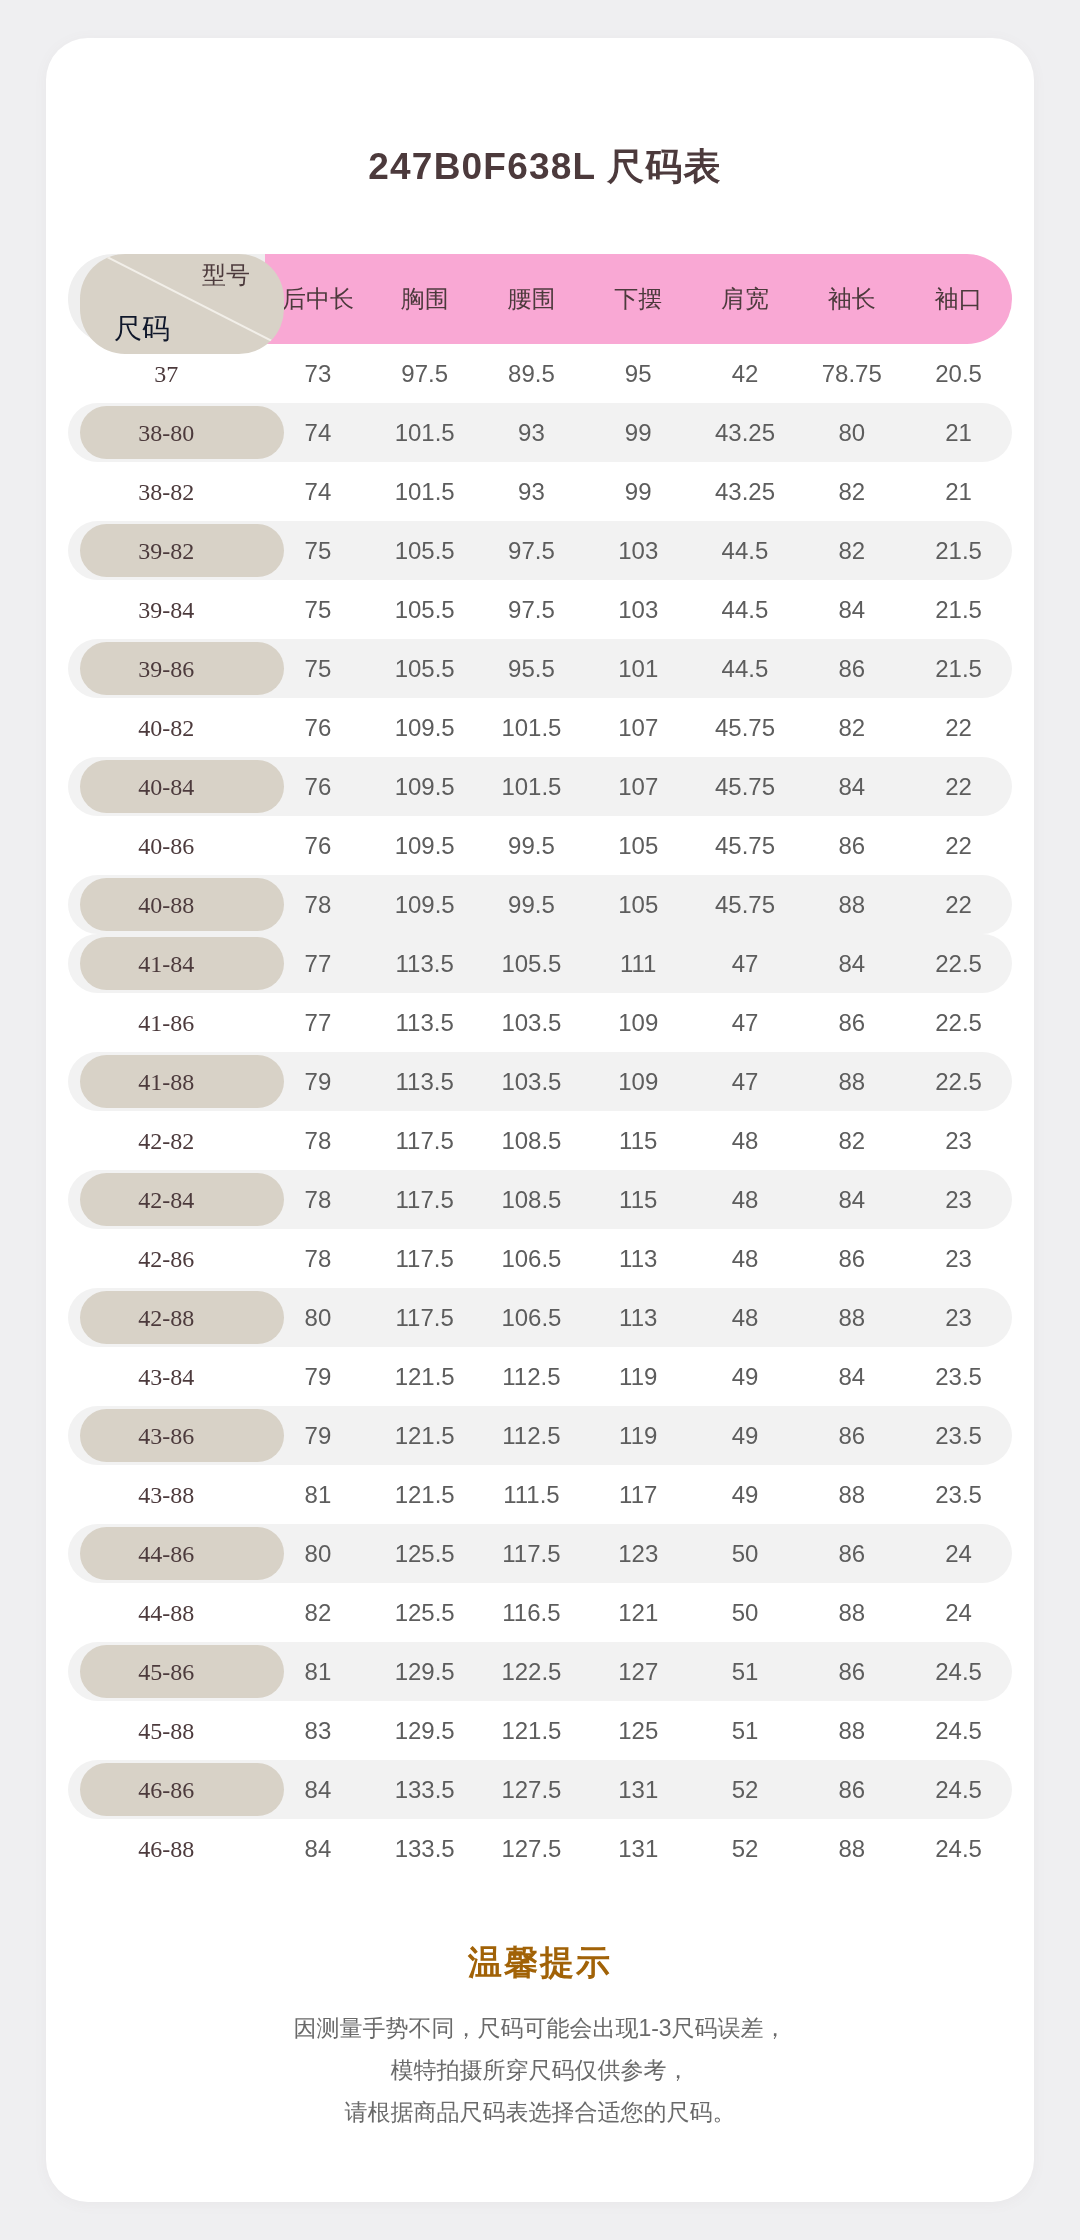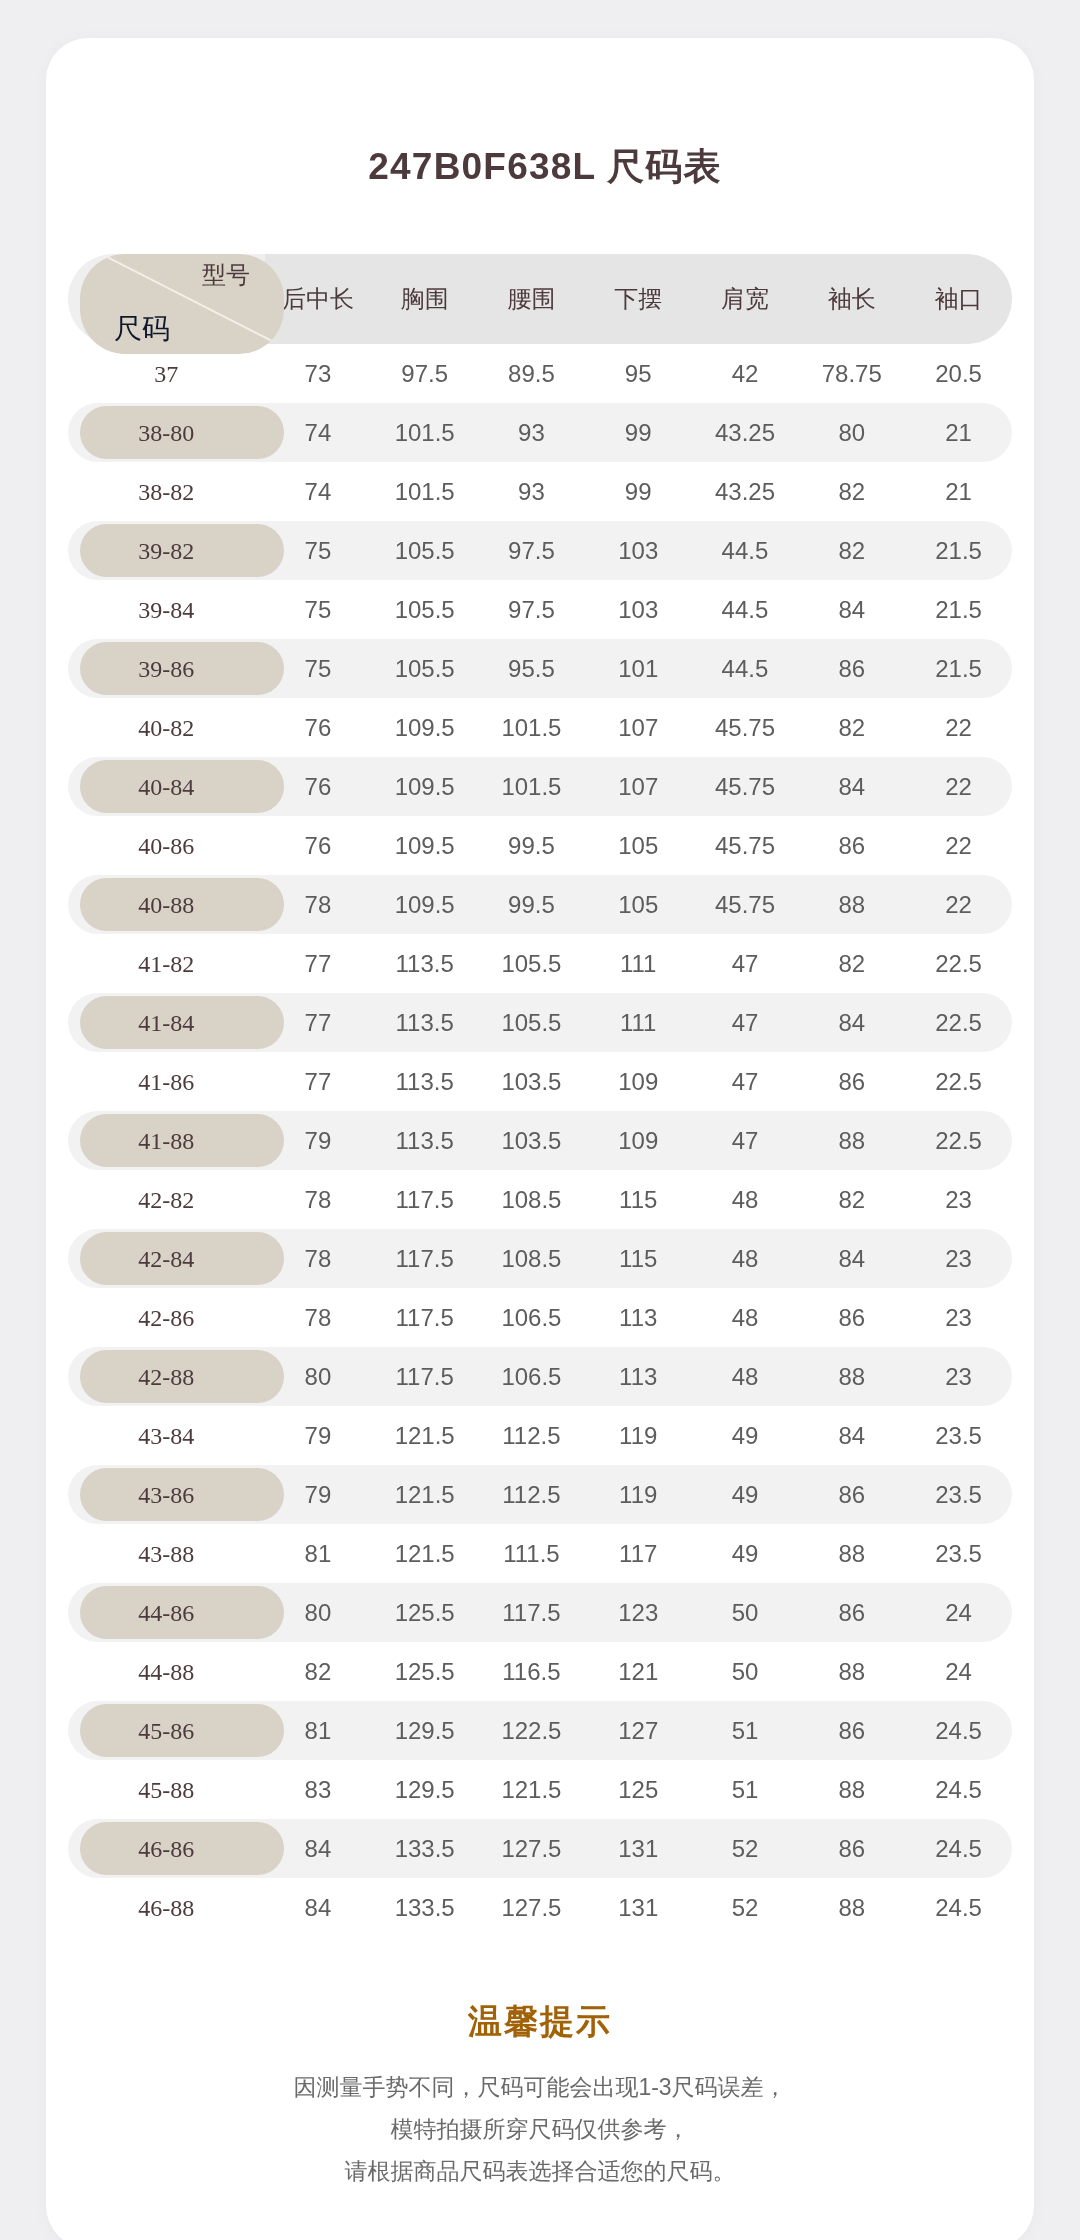--- a/index.html
+++ b/index.html
@@ -52,21 +52,21 @@
     border-spacing: 0;
     table-layout: fixed;
   }
 
   .size-table col.c-size  { width: 20.8%; }
   .size-table col.c-data  { width: 11.3%; }
 
   
   .head-row > th {
     height: 90px;
-    background: #e5e5e5;
+    background: #f9a8d4;
     font-size: 24px;
     font-weight: normal;
     color: #4c3a3c;
     vertical-align: middle;
     text-align: center;
     padding: 0;
   }
   .head-row > th:first-child { border-radius: 45px 0 0 45px; }
   .head-row > th:last-child  { border-radius: 0 45px 45px 0; }
 
@@ -299,30 +299,20 @@
           <tr class="alt">
             <td class="size-cell"><span class="pill"></span><span class="lbl">40-88</span></td>
             <td>78</td>
             <td>109.5</td>
             <td>99.5</td>
             <td>105</td>
             <td>45.75</td>
             <td>88</td>
             <td>22</td>
           </tr>
-          <tr>
-            <td class="size-cell"><span class="lbl">41-82</span></td>
-            <td>77</td>
-            <td>113.5</td>
-            <td>105.5</td>
-            <td>111</td>
-            <td>47</td>
-            <td>82</td>
-            <td>22.5</td>
-          </tr>
           <tr class="alt">
             <td class="size-cell"><span class="pill"></span><span class="lbl">41-84</span></td>
             <td>77</td>
             <td>113.5</td>
             <td>105.5</td>
             <td>111</td>
             <td>47</td>
             <td>84</td>
             <td>22.5</td>
           </tr>

